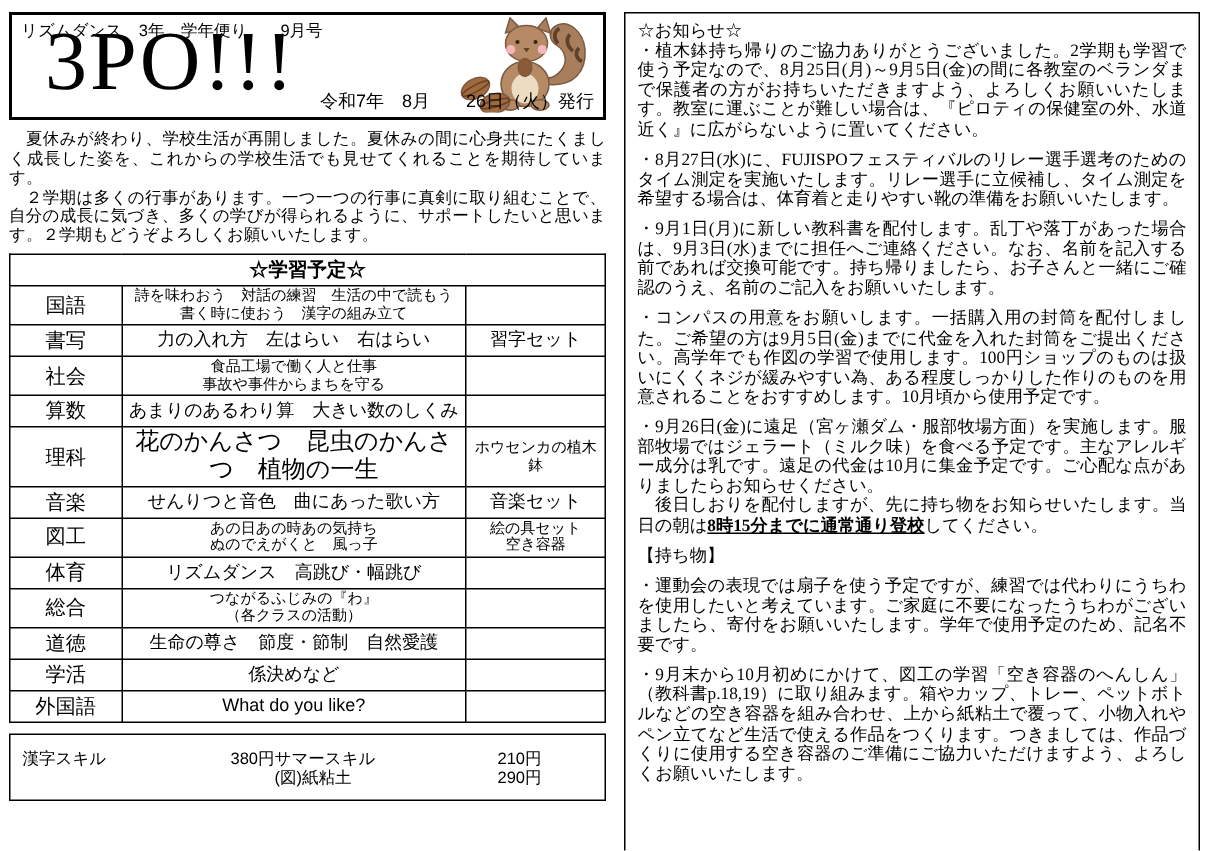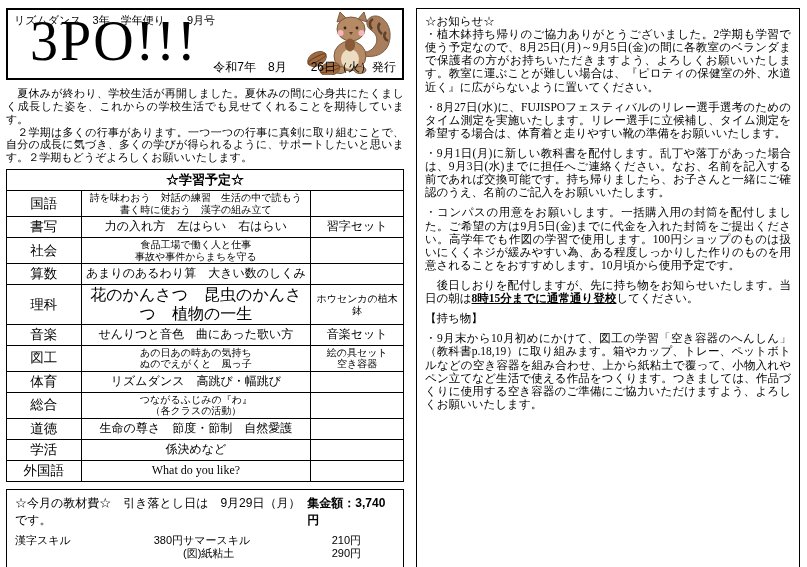--- a/index.html
+++ b/index.html
@@ -16,21 +16,21 @@
        font-size:56px;line-height:66px;letter-spacing:2px;}
   .issue-line{position:absolute;bottom:2px;right:6px;font:12px "Liberation Sans",sans-serif;z-index:2;}
   .squirrel{position:absolute;top:1px;right:3px;z-index:1;}
 
   
   .intro{font-size:11px;line-height:1.17;margin:0 0 5px 0;text-align:justify;}
   .intro p{margin:0;}
 
   
   table.schedule{width:100%;border-collapse:collapse;table-layout:fixed;
-       font-family:Liberation Serif, serif;padding-left:24px;}
+       font-family:Liberation Sans, sans-serif;padding-left:24px;}
   table.schedule td{border:1.5px solid #000;text-align:center;vertical-align:middle;
        padding:1px 2px;overflow:hidden;}
   td.tbl-title{font-weight:bold;font-size:13px;padding:0;}
   tr.hdr td{font-size:12px;padding:0;}
   td.subject{font-size:13.5px;}
   td.content{font-size:12px;white-space:pre-line;line-height:1.15;}
   td.bring{font-size:12px;white-space:pre-line;line-height:1.15;}
   tr.c-small td.content{font-size:10px;}
   tr.c-mid td.content{font-size:16px;}
   tr.b-small td.bring{font-size:10px;}
@@ -188,24 +188,20 @@
 
           <tr>
             <td class="subject">外国語</td>
             <td class="content">What do you like?</td>
             <td class="bring"></td>
           </tr>
         </tbody>
     </table>
 
     <div class="fees-box">
-      <div class="fees-title">
-        <span>☆今月の教材費☆　引き落とし日は　9月29日（月）です。</span>
-        <span class="fees-total">集金額：3,740円</span>
-      </div>
       <div class="fees-cols">
         <ul class="fee-col1">
 
 
             <li>
               <span class="fee-name">漢字スキル</span>
               <span class="fee-price">380円</span>
             </li>
 
           </ul>
@@ -234,28 +230,30 @@
 
           <p>・植木鉢持ち帰りのご協力ありがとうございました。2学期も学習で使う予定なので、8月25日(月)～9月5日(金)の間に各教室のベランダまで保護者の方がお持ちいただきますよう、よろしくお願いいたします。教室に運ぶことが難しい場合は、『ピロティの保健室の外、水道近く』に広がらないように置いてください。</p>
 
           <p>・8月27日(水)に、FUJISPOフェスティバルのリレー選手選考のためのタイム測定を実施いたします。リレー選手に立候補し、タイム測定を希望する場合は、体育着と走りやすい靴の準備をお願いいたします。</p>
 
           <p>・9月1日(月)に新しい教科書を配付します。乱丁や落丁があった場合は、9月3日(水)までに担任へご連絡ください。なお、名前を記入する前であれば交換可能です。持ち帰りましたら、お子さんと一緒にご確認のうえ、名前のご記入をお願いいたします。</p>
 
           <p>・コンパスの用意をお願いします。一括購入用の封筒を配付しました。ご希望の方は9月5日(金)までに代金を入れた封筒をご提出ください。高学年でも作図の学習で使用します。100円ショップのものは扱いにくくネジが緩みやすい為、ある程度しっかりした作りのものを用意されることをおすすめします。10月頃から使用予定です。</p>
         </div>
 
+      <p class="no-gap">・9月26日(金)に遠足（宮ヶ瀬ダム・服部牧場方面）を実施します。服部牧場ではジェラート（ミルク味）を食べる予定です。主なアレルギー成分は乳です。遠足の代金は10月に集金予定です。ご心配な点がありましたらお知らせください。</p>
       <p>
         <span>　後日しおりを配付しますが、先に持ち物をお知らせいたします。当日の朝は</span><span class="bold">8時15分までに通常通り登校</span><span>してください。</span>
       </p>
 
       <div class="belongings">
         <div>【持ち物】</div>
       </div>
 
       <div>
 
+          <p>・運動会の表現では扇子を使う予定ですが、練習では代わりにうちわを使用したいと考えています。ご家庭に不要になったうちわがございましたら、寄付をお願いいたします。学年で使用予定のため、記名不要です。</p>
 
           <p>・9月末から10月初めにかけて、図工の学習「空き容器のへんしん」（教科書p.18,19）に取り組みます。箱やカップ、トレー、ペットボトルなどの空き容器を組み合わせ、上から紙粘土で覆って、小物入れやペン立てなど生活で使える作品をつくります。つきましては、作品づくりに使用する空き容器のご準備にご協力いただけますよう、よろしくお願いいたします。</p>
         </div>
     </div>
   </div>
 </div>
 
 </body></html>

